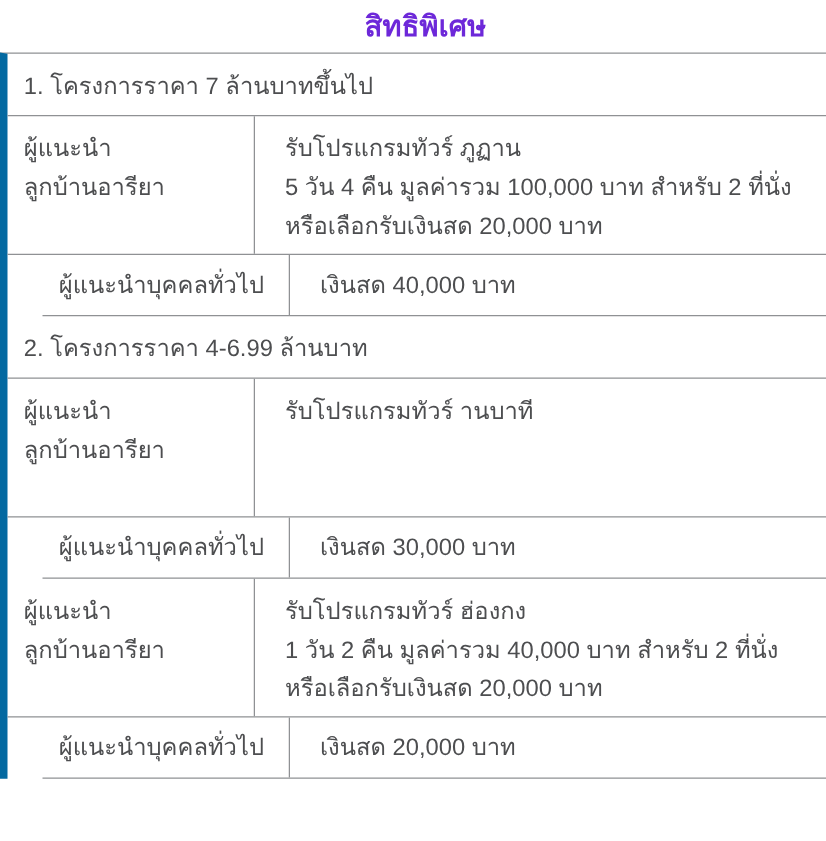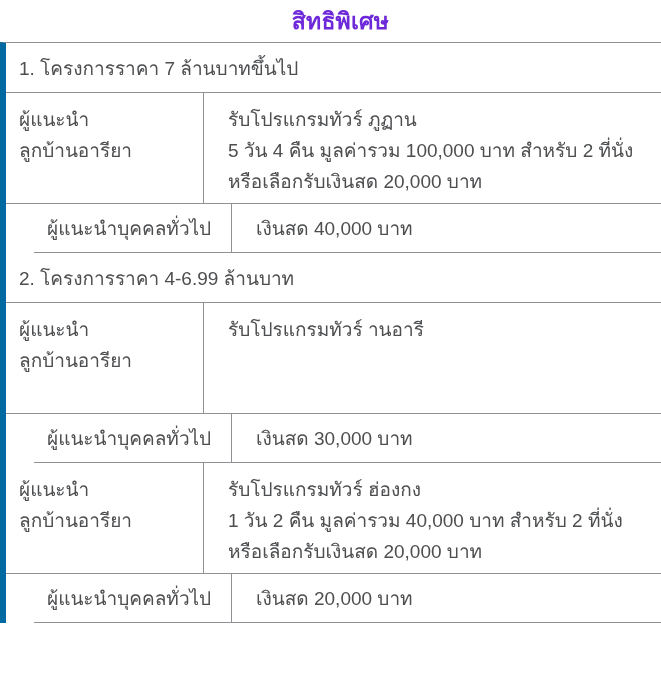--- a/index.html
+++ b/index.html
@@ -97,21 +97,21 @@
       </div>
     </div>
 
     <div class="section-heading">2. โครงการราคา 4-6.99 ล้านบาท</div>
     <div class="row row-a">
       <div class="cell label">
         <div class="line">ผู้แนะนำ</div>
         <div class="line">ลูกบ้านอารียา</div>
       </div>
       <div class="cell value">
-        <div class="line">รับโปรแกรมทัวร์ านอารี</div>
+        <div class="line">รับโปรแกรมทัวร์ านบาที</div>
       </div>
     </div>
     <div class="row row-b">
       <div class="cell label">
         <div class="line">ผู้แนะนำบุคคลทั่วไป</div>
       </div>
       <div class="cell value">
         <div class="line">เงินสด 30,000 บาท</div>
       </div>
     </div>

